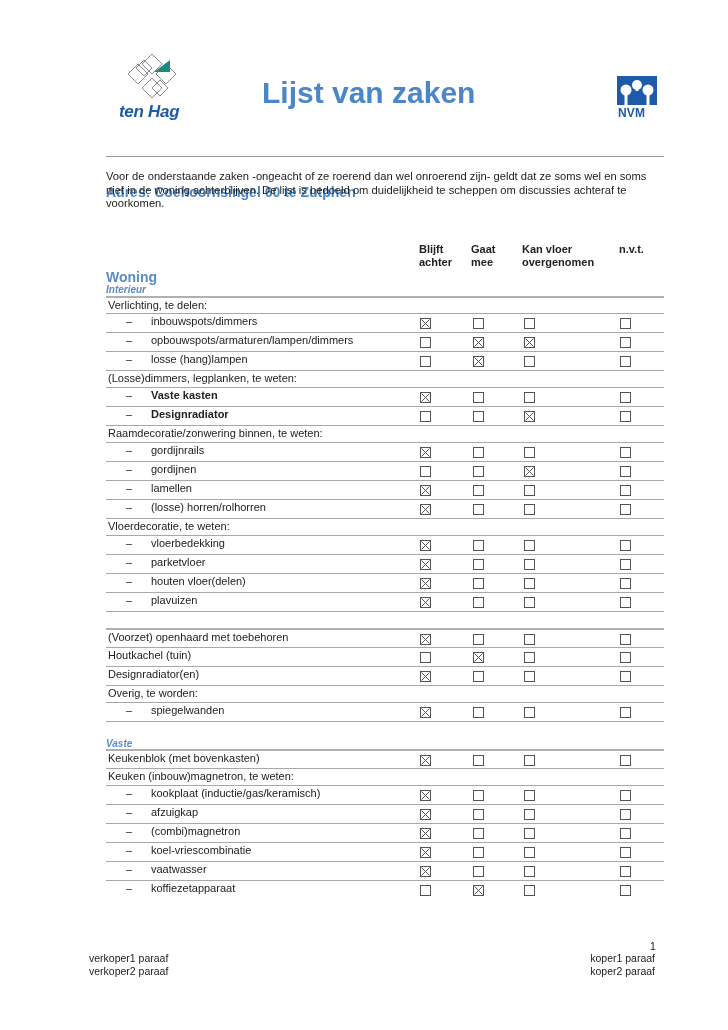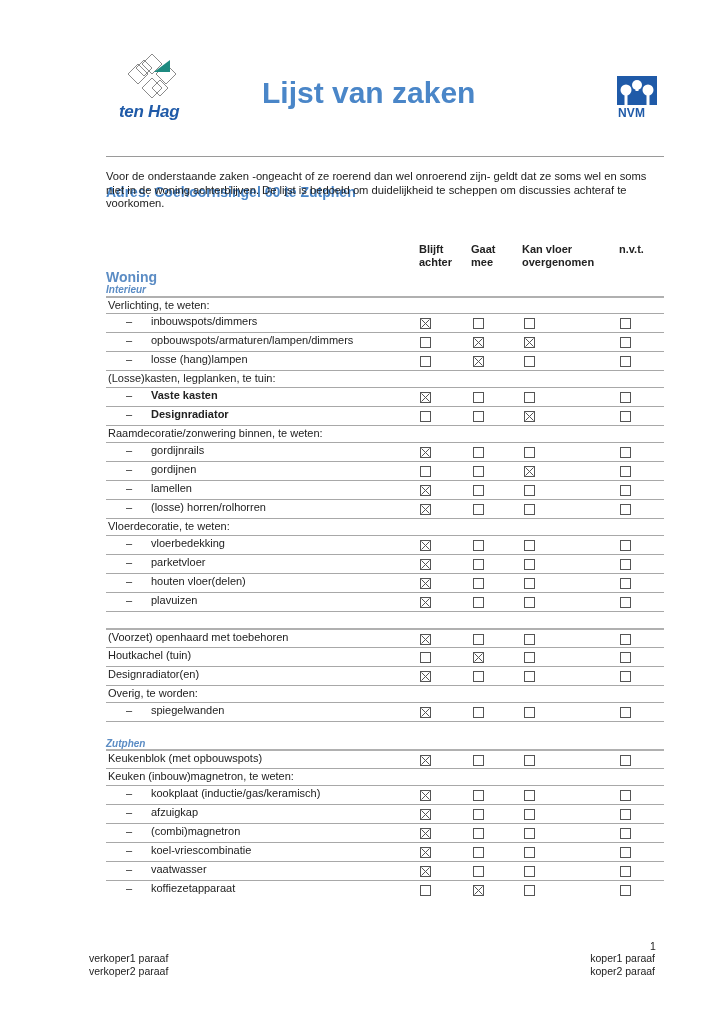--- a/index.html
+++ b/index.html
@@ -93,21 +93,21 @@
 </div>
 <div class="abs col-head" style="left:619px; top:243px;">
   <div>n.v.t.</div>
 </div>
 
 <div class="abs sec-title">Woning</div>
 <div class="abs sub-title" style="top:284px;">Interieur</div>
 
 <div id="rows-interieur">
     <div class="row thick" style="top: 296px;">
-      <span class="label">Verlichting, te weten:</span>
+      <span class="label">Verlichting, te delen:</span>
     </div>
     <div class="row" style="top: 313px;">
       <span class="dash">–</span>
       <span class="label item">inbouwspots/dimmers</span>
       <span class="cb" style="left: 314px;">
         <svg width="9" height="9" viewBox="0 0 9 9">
           <line x1="0.5" y1="0.5" x2="8.5" y2="8.5" stroke="#555" stroke-width="1"></line>
           <line x1="8.5" y1="0.5" x2="0.5" y2="8.5" stroke="#555" stroke-width="1"></line>
         </svg>
       </span>
@@ -140,21 +140,21 @@
       <span class="cb" style="left: 367px;">
         <svg width="9" height="9" viewBox="0 0 9 9">
           <line x1="0.5" y1="0.5" x2="8.5" y2="8.5" stroke="#555" stroke-width="1"></line>
           <line x1="8.5" y1="0.5" x2="0.5" y2="8.5" stroke="#555" stroke-width="1"></line>
         </svg>
       </span>
       <span class="cb" style="left: 418px;"></span>
       <span class="cb" style="left: 514px;"></span>
     </div>
     <div class="row" style="top: 370px;">
-      <span class="label">(Losse)kasten, legplanken, te tuin:</span>
+      <span class="label">(Losse)dimmers, legplanken, te weten:</span>
     </div>
     <div class="row" style="top: 387px;">
       <span class="dash">–</span>
       <span class="label item bold">Vaste kasten</span>
       <span class="cb" style="left: 314px;">
         <svg width="9" height="9" viewBox="0 0 9 9">
           <line x1="0.5" y1="0.5" x2="8.5" y2="8.5" stroke="#555" stroke-width="1"></line>
           <line x1="8.5" y1="0.5" x2="0.5" y2="8.5" stroke="#555" stroke-width="1"></line>
         </svg>
       </span>
@@ -334,25 +334,25 @@
           <line x1="8.5" y1="0.5" x2="0.5" y2="8.5" stroke="#555" stroke-width="1"></line>
         </svg>
       </span>
       <span class="cb" style="left: 367px;"></span>
       <span class="cb" style="left: 418px;"></span>
       <span class="cb" style="left: 514px;"></span>
     </div>
     <div class="abs" style="left: 106px; top: 721px; width: 558px; height: 1px; background: rgb(168, 168, 168);"></div>
   </div>
 
-<div class="abs sub-title" style="top:738px;">Zutphen</div>
+<div class="abs sub-title" style="top:738px;">Vaste</div>
 
 <div id="rows-keuken">
     <div class="row thick" style="top: 749px;">
-      <span class="label">Keukenblok (met opbouwspots)</span>
+      <span class="label">Keukenblok (met bovenkasten)</span>
       <span class="cb" style="left: 314px;">
         <svg width="9" height="9" viewBox="0 0 9 9">
           <line x1="0.5" y1="0.5" x2="8.5" y2="8.5" stroke="#555" stroke-width="1"></line>
           <line x1="8.5" y1="0.5" x2="0.5" y2="8.5" stroke="#555" stroke-width="1"></line>
         </svg>
       </span>
       <span class="cb" style="left: 367px;"></span>
       <span class="cb" style="left: 418px;"></span>
       <span class="cb" style="left: 514px;"></span>
     </div>

